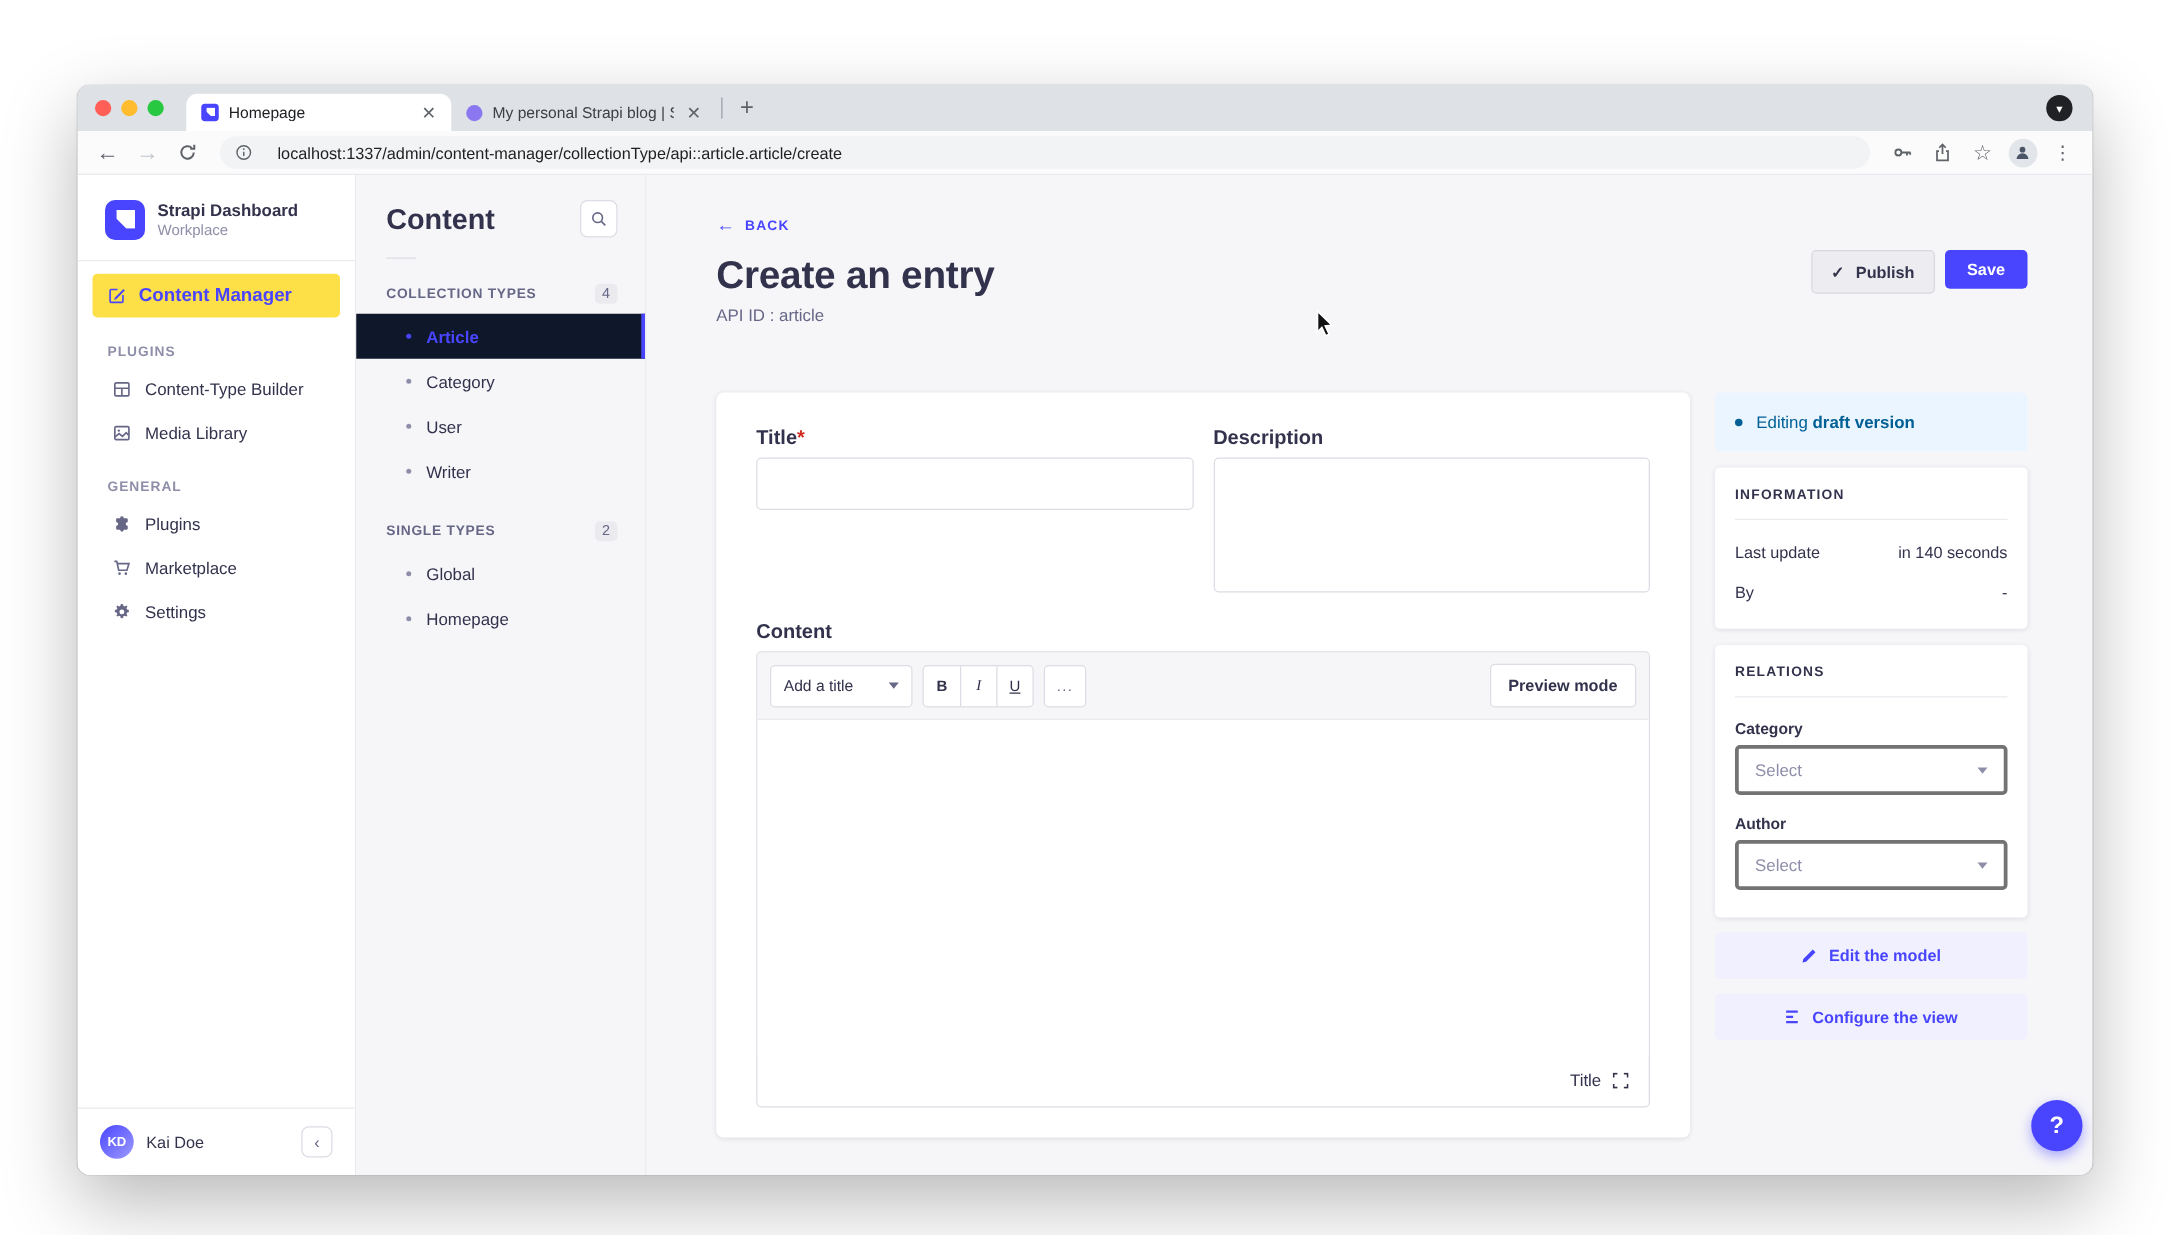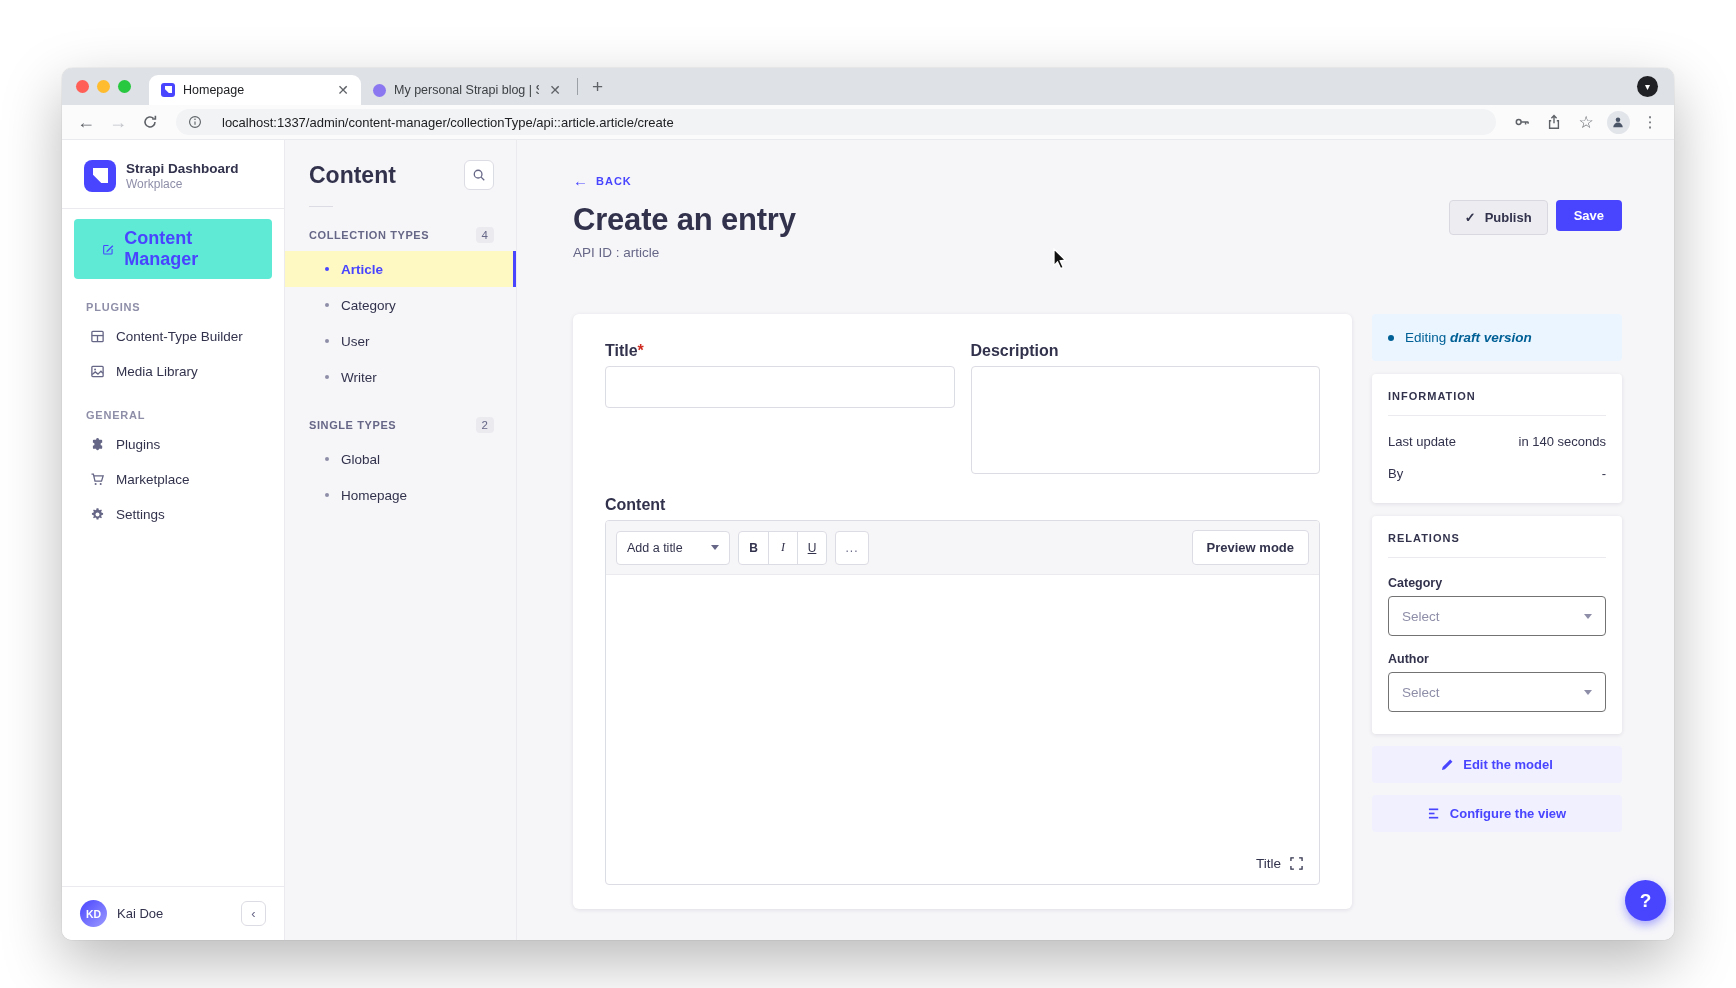--- a/index.html
+++ b/index.html
@@ -49,22 +49,22 @@
   .app { flex:1; display:flex; background:#f6f6f9; overflow:hidden; }
 
   
   .nav { width:223px; flex:0 0 auto; background:#fff; border-right:1px solid #eaeaef; display:flex; flex-direction:column; }
   .logo-row { display:flex; align-items:center; gap:10px; padding:20px 22px 16px; }
   .logo-sq { width:32px; height:32px; border-radius:8px; background:#4945ff; position:relative; flex:0 0 auto; }
   .logo-sq::after { content:""; position:absolute; left:9px; top:8px; width:15px; height:15px; background:#fff; clip-path:polygon(0 0,100% 0,100% 100%,55% 100%,0 45%); }
   .app-name { font-size:13.5px; font-weight:700; color:#32324d; line-height:1.25; }
   .workspace { font-size:12px; color:#8e8ea9; }
   .nav-div { height:1px; background:#eaeaef; }
-  .nav-item-sel { margin:10px 12px 2px; padding:9px 28px; border-radius:4px; background:#5eead4; color:#4945ff;
-    display:flex; align-items:center; gap:10px; font-size:18px; font-weight:600; }
+  .nav-item-sel { margin:10px 12px 2px; padding:9px 12px; border-radius:4px; background:#fde047; color:#4945ff;
+    display:flex; align-items:center; gap:10px; font-size:15px; font-weight:600; }
   .nav-item-sel svg { width:15px; height:15px; }
   .nav-sec { padding:20px 24px 6px; font-size:11px; font-weight:700; letter-spacing:.8px; color:#8e8ea9; }
   .nav-item { padding:10px 28px; display:flex; align-items:flex-start; gap:11px; font-size:13.5px; color:#32324d; }
   .nav-item svg { width:15px; height:15px; color:#666687; flex:0 0 auto; }
   .nav-user { margin-top:auto; border-top:1px solid #eaeaef; padding:13px 18px; display:flex; align-items:center; gap:10px; }
   .kd { width:27px; height:27px; border-radius:50%; background:linear-gradient(135deg,#4945ff 0%,#9d9bff 100%);
     color:#fff; font-size:10.5px; font-weight:700; display:flex; align-items:center; justify-content:center; }
   .uname { font-size:13px; color:#32324d; }
   .collapse { margin-left:auto; width:25px; height:25px; border:1px solid #dcdce4; border-radius:6px; background:#fff;
     color:#666687; font-size:13px; display:flex; align-items:center; justify-content:center; }
@@ -75,21 +75,21 @@
   .subnav-title { font-size:23px; font-weight:700; color:#32324d; }
   .search-btn { width:30px; height:30px; background:#fff; border:1px solid #dcdce4; border-radius:6px;
     display:flex; align-items:center; justify-content:center; color:#666687; }
   .search-btn svg { width:14px; height:14px; }
   .subnav-divider { width:24px; height:1px; background:#dcdce4; margin:16px 24px 8px; }
   .group-head { display:flex; align-items:center; justify-content:space-between; padding:12px 22px 8px 24px; }
   .group-title { font-size:11px; font-weight:700; letter-spacing:.6px; color:#666687; }
   .badge { background:#eaeaef; border-radius:4px; padding:2px 6px; font-size:11.5px; color:#666687; }
   .ct-item { height:36px; display:flex; align-items:center; gap:12px; padding-left:40px; font-size:13.5px; color:#32324d; }
   .ct-item .dot { width:4px; height:4px; border-radius:50%; background:#8e8ea9; }
-  .ct-item.selected { background:#fef9c3; color:#4945ff; font-weight:600; border-right:3px solid #4945ff; }
+  .ct-item.selected { background:#0f172a; color:#4945ff; font-weight:600; border-right:3px solid #4945ff; }
   .ct-item.selected .dot { background:#4945ff; }
 
   
   .main { flex:1; padding:32px 52px 0 56px; position:relative; overflow:hidden; }
   .mh { display:flex; justify-content:space-between; }
   .back-link { display:flex; align-items:center; gap:7px; color:#4945ff; font-size:11px; font-weight:700; letter-spacing:1px; }
   .back-link .arr { font-size:15px; font-weight:400; }
   .h1 { margin-top:13px; font-size:31px; font-weight:700; color:#32324d; letter-spacing:-.2px; }
   .subtitle { margin-top:7px; font-size:13.5px; color:#666687; }
   .mh-right { display:flex; gap:8px; margin-top:28px; align-self:flex-start; }
@@ -126,30 +126,30 @@
     font-size:13px; font-weight:700; color:#32324d; display:flex; align-items:center; }
   .ed-body { height:268px; background:#fff; }
   .ed-footer { display:flex; justify-content:flex-end; align-items:center; gap:9px; padding:13px 16px; color:#32324d; font-size:13.5px; }
   .ed-footer svg { width:13px; height:13px; color:#32324d; }
 
   
   .rpanel { width:250px; flex:0 0 auto; }
   .banner { background:#eaf5ff; border-radius:4px; padding:16px; display:flex; align-items:center; gap:11px;
     font-size:13.5px; color:#006096; }
   .banner .bdot { width:6px; height:6px; border-radius:50%; background:#006096; flex:0 0 auto; }
-  .banner b { font-weight:700;font-style:italic; }
+  .banner b { font-weight:700; }
   .side-card { margin-top:13px; background:#fff; border-radius:4px; box-shadow:0 1px 4px rgba(33,33,52,.1); padding:16px 16px 20px; }
   .side-card-title { font-size:11px; font-weight:700; letter-spacing:1px; color:#32324d; }
   .side-div { height:1px; background:#eaeaef; margin:13px 0 18px; }
   .info-row { display:flex; justify-content:space-between; font-size:13px; margin-bottom:17px; }
   .info-row:last-child { margin-bottom:2px; }
   .info-label { font-weight:400; color:#32324d; }
   .info-val { color:#32324d; }
   .rel-label { font-size:12.5px; font-weight:700; color:#32324d; margin-bottom:6px; }
-  .select { height:40px; border:1px solid #737373; border-radius:4px; background:#fff; display:flex; align-items:center;
+  .select { height:40px; border:3px solid #737373; border-radius:4px; background:#fff; display:flex; align-items:center;
     justify-content:space-between; padding:0 13px; font-size:13.5px; color:#8e8ea9; margin-bottom:16px; }
   .select:last-child { margin-bottom:2px; }
   .select .caret { border-top-color:#8e8ea9; }
   .panel-btn { margin-top:12px; height:37px; background:#f0f0ff; border-radius:4px; display:flex; align-items:center;
     justify-content:center; gap:9px; color:#4945ff; font-size:13px; font-weight:700; }
   .panel-btn svg { width:13px; height:13px; }
 
   .help-fab { position:absolute; right:8px; bottom:19px; width:41px; height:41px; border-radius:50%; background:#4945ff;
     color:#fff; font-size:19px; font-weight:700; display:flex; align-items:center; justify-content:center;
     box-shadow:0 4px 10px rgba(73,69,255,.45); }

